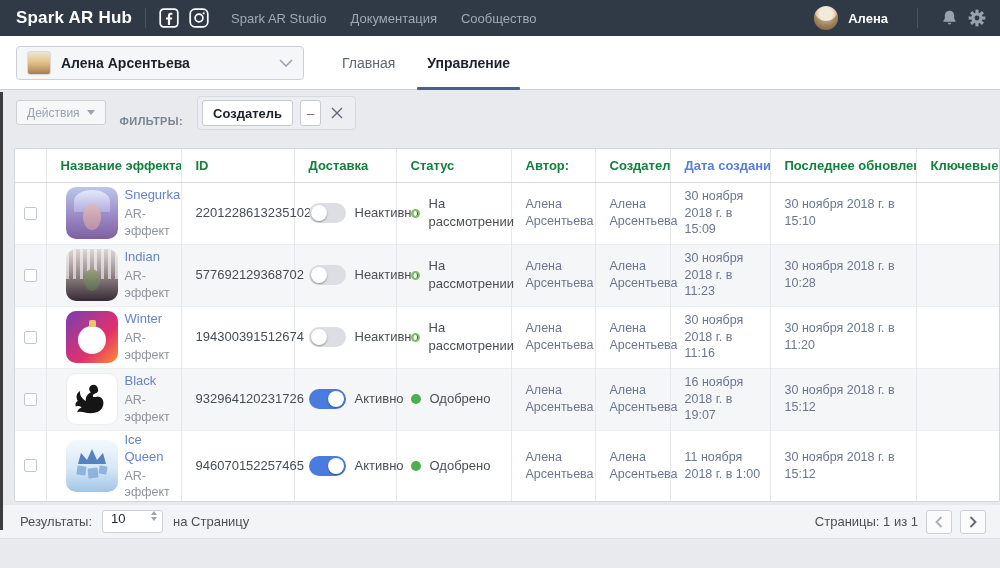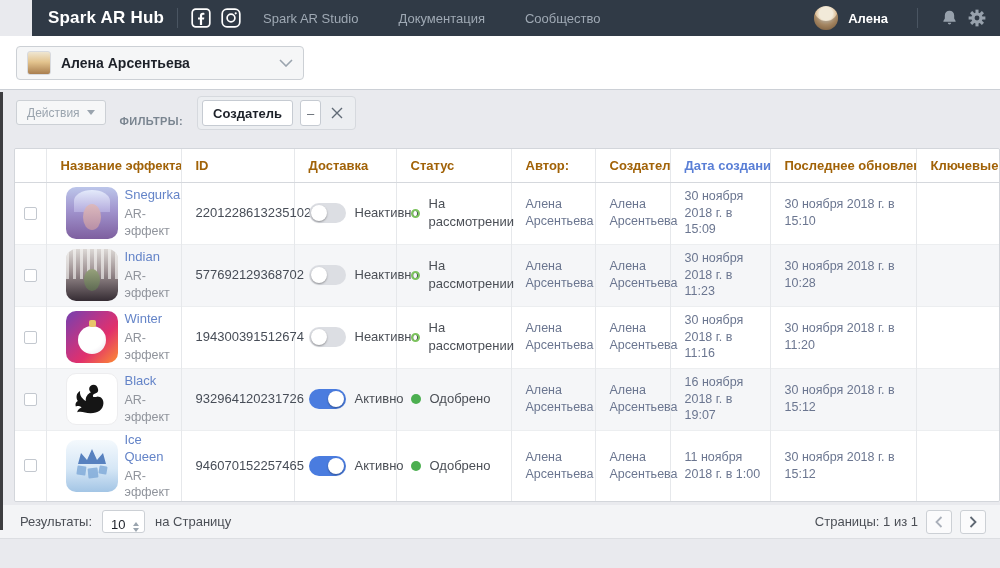--- a/index.html
+++ b/index.html
@@ -1,24 +1,24 @@
 <!DOCTYPE html>
 <html><head>
 <meta charset="utf-8">
 <style>
   * { margin:0; padding:0; box-sizing:border-box; }
   html,body { width:1000px; height:568px; overflow:hidden; }
   body { font-family:"Liberation Sans", sans-serif; background:#e9eaee; position:relative; color:#1d2129; }
 
   
-  .topbar { height:36px; background:#303a46; display:flex; align-items:center; padding:0 14px 0 16px;margin-left:32px; }
+  .topbar { height:36px; background:#303a46; display:flex; align-items:center; padding:0 14px 0 16px; }
   .brand { color:#fff; font-size:17px; font-weight:600; letter-spacing:.2px; white-space:nowrap; }
   .tb-div { width:1px; height:20px; background:#4a5562; margin:0 13px; }
   .sq-icon { display:inline-flex; margin-right:10px; cursor:pointer; }
-  .tb-nav { display:flex; gap:40px; margin-left:12px; }
+  .tb-nav { display:flex; gap:24px; margin-left:12px; }
   .tb-nav a { color:#9fa9b4; font-size:13px; text-decoration:none; cursor:pointer; white-space:nowrap; }
   .tb-right { margin-left:auto; display:flex; align-items:center; gap:10px; }
   .tb-avatar { width:24px; height:24px; border-radius:50%;
     background:radial-gradient(circle at 50% 32%,#f2ead9 0 32%,#d8b488 55%,#8a6743 100%);
     box-shadow:inset 0 -9px 0 rgba(70,50,30,.35); }
   .tb-user { color:#fff; font-size:13px; font-weight:600; margin-right:6px; }
 
   
   .subheader { height:54px; background:#fff; border-bottom:1px solid #ccd0d6; display:flex; align-items:center; padding:0 16px; }
   .owner-select { width:288px; height:34px; background:#f5f6f7; border:1px solid #ccd0d5; border-radius:4px;
@@ -44,21 +44,21 @@
   .chip.op { padding:0 6px; color:#606770; }
   .chip-close { display:flex; align-items:center; justify-content:center; width:18px; height:18px; cursor:pointer; }
 
   
   .card { width:986px; margin-left:14px; background:#fff; border:1px solid #d3d6db; border-radius:2px; overflow:hidden; }
   table { border-collapse:collapse; table-layout:fixed; width:1030px; background:#fff; }
   col.c0{width:31px} col.c1{width:135px} col.c2{width:113px} col.c3{width:102px} col.c4{width:115px}
   col.c5{width:84px} col.c6{width:75px} col.c7{width:100px} col.c8{width:146px} col.c9{width:129px}
   th, td { border-left:1px solid #e6e8eb; text-align:left; vertical-align:middle; }
   th:first-child, td:first-child { border-left:none; }
-  thead th { height:33px; font-size:13px; font-weight:700; color:#a16207; padding:0 4px 0 14px;
+  thead th { height:33px; font-size:13px; font-weight:700; color:#15803d; padding:0 4px 0 14px;
     border-bottom:1px solid #d5d8dd; white-space:nowrap; overflow:hidden; cursor:pointer; }
   thead th.sorted { color:#5a7fd6; }
   tbody td { height:62px; font-size:12.5px; color:#6b7690; line-height:1.35; padding:0 4px 0 14px; }
   tbody tr + tr td { border-top:1px solid #eceef0; }
   tbody tr:nth-child(even) { background:#f5f6f8; }
   .checkbox { display:block; width:13px; height:13px; margin:0 auto; background:#fff; border:1px solid #c3c8cf; border-radius:2px; cursor:pointer; }
   td.c-check { padding:0; }
   .namecell { display:flex; align-items:center; gap:7px; }
   .namecell { padding-left:0; }
   td.c-name { padding-left:19px; }
@@ -92,21 +92,21 @@
   .thumb-winter { background:linear-gradient(135deg,#7540b0 0%,#c13584 42%,#e1306c 62%,#fd8d32 100%); }
   .thumb-winter::before { content:""; position:absolute; left:12px; top:15px; width:28px; height:28px; border-radius:50%;
     background:radial-gradient(circle at 35% 30%,#ffffff 0 58%,#e6e0e8 100%); }
   .thumb-winter::after { content:""; position:absolute; left:23px; top:9px; width:7px; height:7px; border-radius:2px; background:#e8c66a; }
   .thumb-black { background:#fff; border:1px solid #ededef; display:flex; align-items:center; justify-content:center; }
   .thumb-icequeen { background:linear-gradient(180deg,#f4f9fd 0%,#d6e7f6 55%,#a3c5e5 100%); display:flex; align-items:center; justify-content:center; }
 
   
   .footer { height:34px; margin-top:3px; background:#f3f4f6; border-bottom:1px solid #dcdee2;
     display:flex; align-items:center; padding:0 14px 0 20px; font-size:13px; color:#4b4f56; gap:10px; }
-  .pp-box { display:flex; align-items:flex-end; height:23px; background:#fff; border:1px solid #ccd0d5; border-radius:3px; padding:0 5px 0 8px; gap:4px; }
+  .pp-box { display:flex; align-items:flex-start; height:23px; background:#fff; border:1px solid #ccd0d5; border-radius:3px; padding:0 5px 0 8px; gap:22px; }
   .pp-num { width:18px; border:none; background:transparent; font-size:13px; color:#1d2129; font-family:inherit; outline:none; }
   .stepper { display:flex; flex-direction:column; gap:2px; cursor:pointer; }
   .stepper .up { width:0; height:0; border-left:3.5px solid transparent; border-right:3.5px solid transparent; border-bottom:4px solid #9aa4ae; }
   .stepper .dn { width:0; height:0; border-left:3.5px solid transparent; border-right:3.5px solid transparent; border-top:4px solid #9aa4ae; }
   .footer-right { margin-left:auto; display:flex; align-items:center; gap:8px; }
   .pag-btn { width:26px; height:24px; background:#fbfbfc; border:1px solid #ccd0d5; border-radius:3px;
     display:flex; align-items:center; justify-content:center; cursor:pointer; }
 
   .left-strip { position:absolute; left:0; top:92px; width:3px; height:438px; background:#3d3d40; }
 </style>
@@ -160,20 +160,24 @@
 </header>
 
 <div class="subheader">
   <div class="owner-select">
     <span class="owner-avatar"></span>
     <span class="owner-name">Алена Арсентьева</span>
     <svg width="14" height="8" viewBox="0 0 14 8">
         <path d="M1 1l6 6 6-6" fill="none" stroke="#9aa4ae" stroke-width="1.6"></path>
       </svg>
   </div>
+  <div class="tabs">
+    <div class="tab">Главная</div>
+    <div class="tab active">Управление</div>
+  </div>
 </div>
 
 <div class="filterbar">
   <div class="actions-btn">
     <span>Действия</span>
     <span class="caret-down"></span>
   </div>
   <div class="filters-label">ФИЛЬТРЫ:</div>
   <div class="chipwrap">
     <div class="chip field">Создатель</div>

